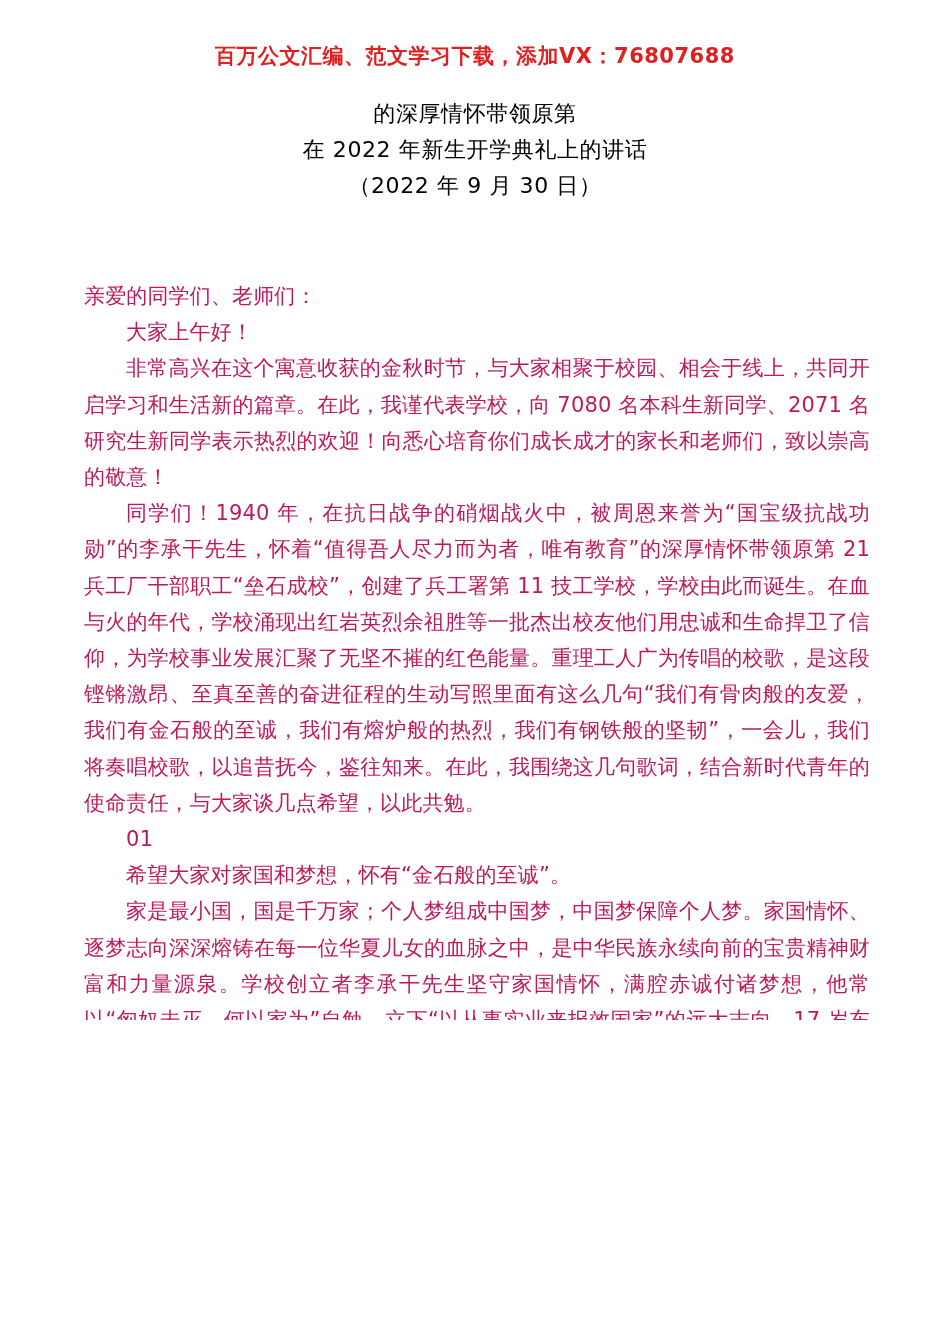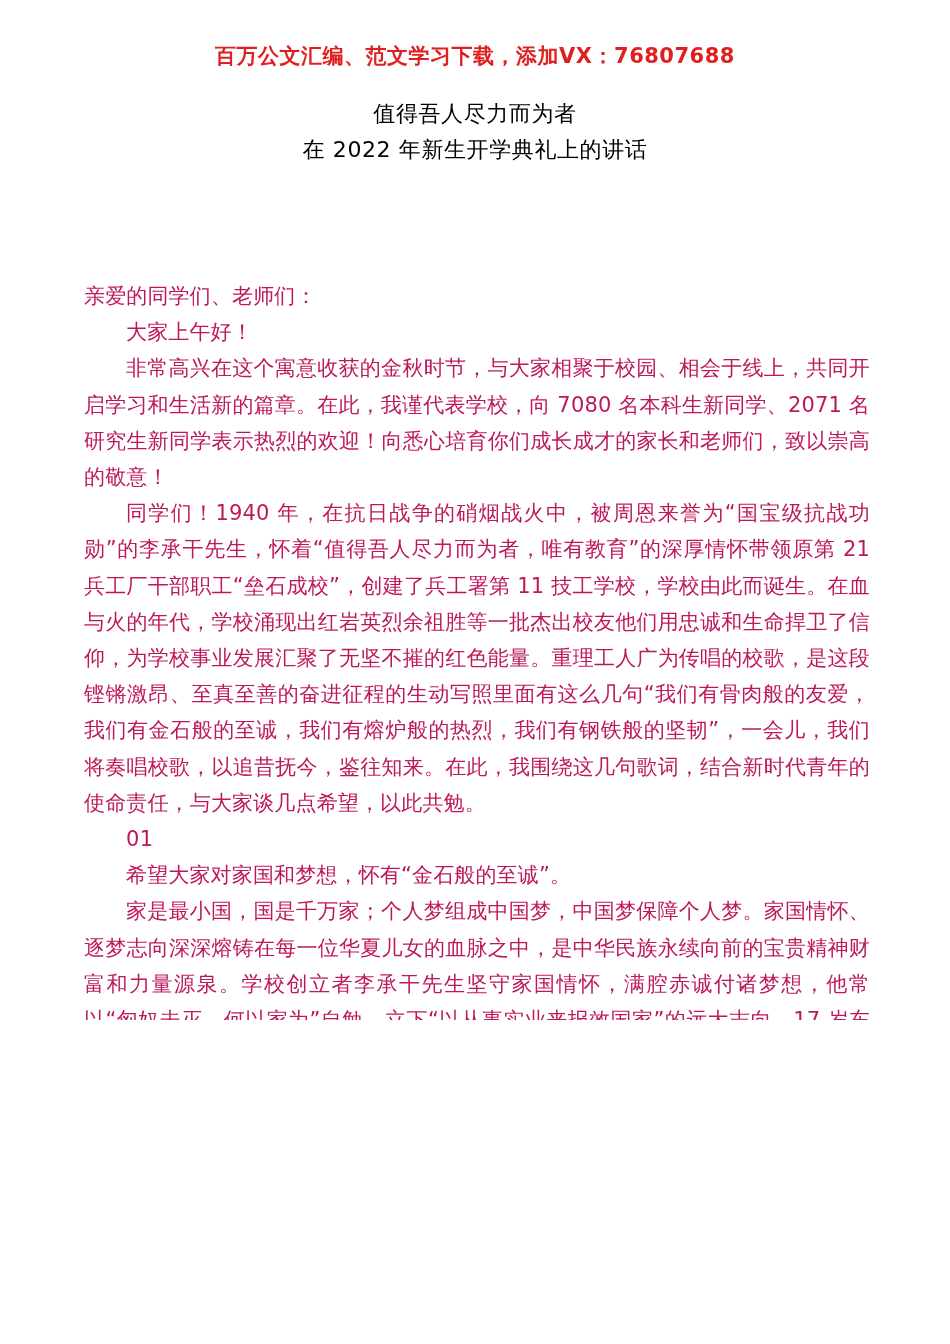--- a/index.html
+++ b/index.html
@@ -94,22 +94,23 @@
   #footer .page-num { margin-left: 10px; letter-spacing: 2px; }
 </style>
 </head>
 <body>
 
 <div id="page">
 
   <div id="watermark">百万公文汇编、范文学习下载，添加VX：76807688</div>
 
   <div id="title-block">
-    <div class="title-line">值得吾人尽力而为者</div>
+    <div class="title-line">的深厚情怀带领原第</div>
     <div class="title-line">在 2022 年新生开学典礼上的讲话</div>
+    <div class="title-line">（2022 年 9 月 30 日）</div>
   </div>
 
   <div id="body-text">
     <p class="para no-indent">亲爱的同学们、老师们：</p>
     <p class="para">大家上午好！</p>
     <p class="para">非常高兴在这个寓意收获的金秋时节，与大家相聚于校园、相会于线上，共同开启学习和生活新的篇章。在此，我谨代表学校，向 7080 名本科生新同学、2071 名研究生新同学表示热烈的欢迎！向悉心培育你们成长成才的家长和老师们，致以崇高的敬意！</p>
     <p class="para">同学们！1940 年，在抗日战争的硝烟战火中，被周恩来誉为“国宝级抗战功勋”的李承干先生，怀着“值得吾人尽力而为者，唯有教育”的深厚情怀带领原第 21 兵工厂干部职工“垒石成校”，创建了兵工署第 11 技工学校，学校由此而诞生。在血与火的年代，学校涌现出红岩英烈余祖胜等一批杰出校友他们用忠诚和生命捍卫了信仰，为学校事业发展汇聚了无坚不摧的红色能量。重理工人广为传唱的校歌，是这段铿锵激昂、至真至善的奋进征程的生动写照里面有这么几句“我们有骨肉般的友爱，我们有金石般的至诚，我们有熔炉般的热烈，我们有钢铁般的坚韧”，一会儿，我们将奏唱校歌，以追昔抚今，鉴往知来。在此，我围绕这几句歌词，结合新时代青年的使命责任，与大家谈几点希望，以此共勉。</p>
     <p class="para section-no">01</p>
     <p class="para">希望大家对家国和梦想，怀有“金石般的至诚”。</p>
     <p class="para">家是最小国，国是千万家；个人梦组成中国梦，中国梦保障个人梦。家国情怀、逐梦志向深深熔铸在每一位华夏儿女的血脉之中，是中华民族永续向前的宝贵精神财富和力量源泉。学校创立者李承干先生坚守家国情怀，满腔赤诚付诸梦想，他常以“匈奴未灭，何以家为”自勉，立下“以从事实业来报效国家”的远大志向，17 岁东渡日本求学，回国后全身心投入兵工事业。面对日本侵略者的狂轰滥炸，他振臂高呼“抗战不能等”，在极其艰难的境况下，带领干部职工承担了当时全国枪炮弹药近三分之二的产量，创出军工历史奇迹；为响应国防兵工对人才的需求，他组建工人读书班，改建工人补习学校，为教</p>

